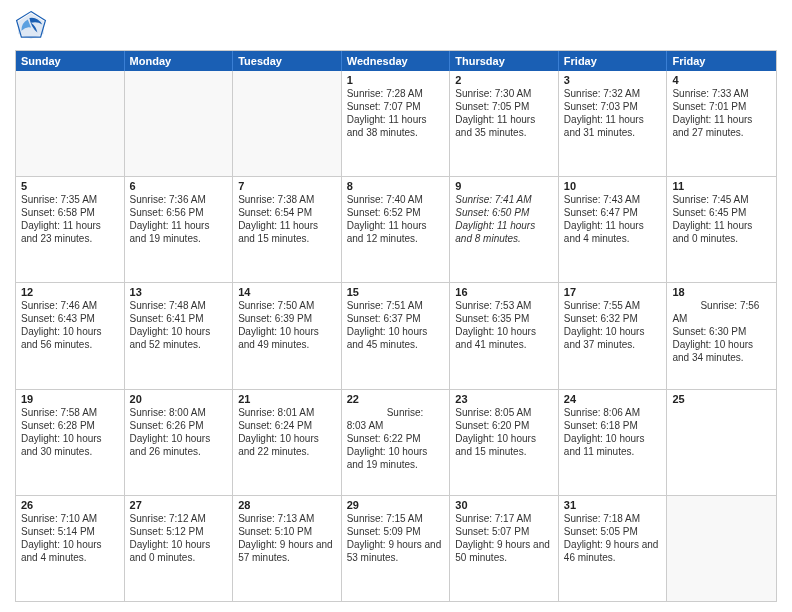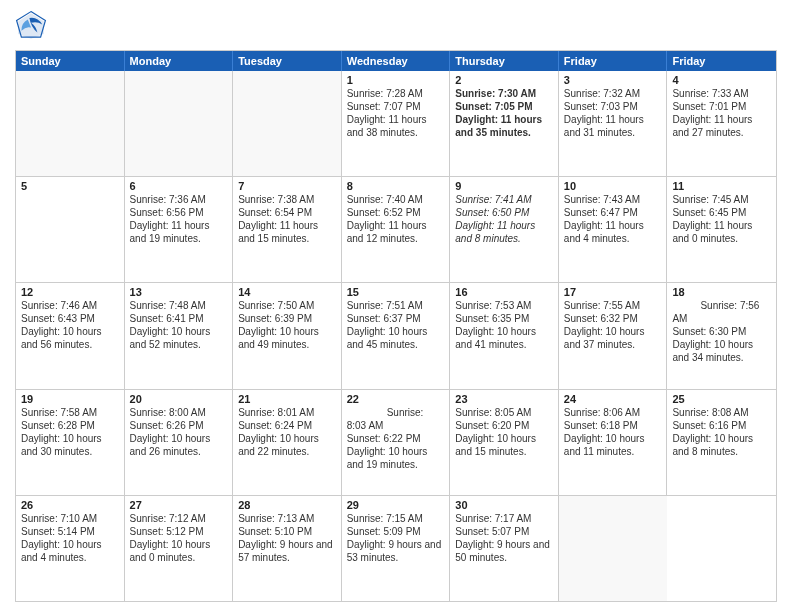--- a/index.html
+++ b/index.html
@@ -149,32 +149,34 @@
         <div class="cal-header-cell">Friday</div>
       </div>
     <div class="cal-body">
     <div class="cal-row">
           <div class="cal-cell empty"></div>
           <div class="cal-cell empty"></div>
           <div class="cal-cell empty"></div>
           <div class="cal-cell"><span class="day-num">1</span><span class="cell-text" style="white-space: pre-line;">Sunrise: 7:28 AM
 Sunset: 7:07 PM
 Daylight: 11 hours and 38 minutes.</span></div>
-          <div class="cal-cell"><span class="day-num">2</span><span class="cell-text" style="white-space: pre-line; font-weight: bold;">Sunrise: 7:30 AM
+          <div class="cal-cell"><span class="day-num">2</span><span class="cell-text" style="white-space: pre-line;">Sunrise: 7:30 AM
 Sunset: 7:05 PM
 Daylight: 11 hours and 35 minutes.</span></div>
           <div class="cal-cell"><span class="day-num">3</span><span class="cell-text" style="white-space: pre-line;">Sunrise: 7:32 AM
 Sunset: 7:03 PM
 Daylight: 11 hours and 31 minutes.</span></div>
           <div class="cal-cell"><span class="day-num">4</span><span class="cell-text" style="white-space: pre-line;">Sunrise: 7:33 AM
 Sunset: 7:01 PM
 Daylight: 11 hours and 27 minutes.</span></div>
         </div>
         <div class="cal-row">
-          <div class="cal-cell"><span class="day-num">5</span></div>
+          <div class="cal-cell"><span class="day-num">5</span><span class="cell-text" style="white-space: pre-line;">Sunrise: 7:35 AM
+Sunset: 6:58 PM
+Daylight: 11 hours and 23 minutes.</span></div>
           <div class="cal-cell"><span class="day-num">6</span><span class="cell-text" style="white-space: pre-line;">Sunrise: 7:36 AM
 Sunset: 6:56 PM
 Daylight: 11 hours and 19 minutes.</span></div>
           <div class="cal-cell"><span class="day-num">7</span><span class="cell-text" style="white-space: pre-line;">Sunrise: 7:38 AM
 Sunset: 6:54 PM
 Daylight: 11 hours and 15 minutes.</span></div>
           <div class="cal-cell"><span class="day-num">8</span><span class="cell-text" style="white-space: pre-line;">Sunrise: 7:40 AM
 Sunset: 6:52 PM
 Daylight: 11 hours and 12 minutes.</span></div>
           <div class="cal-cell"><span class="day-num">9</span><span class="cell-text" style="white-space: pre-line; font-style: italic;">Sunrise: 7:41 AM
@@ -222,37 +224,38 @@
 Daylight: 10 hours and 22 minutes.</span></div>
           <div class="cal-cell"><span class="day-num">22</span><span class="cell-text" style="white-space: pre-line; margin-left: 40px;">Sunrise: 8:03 AM
 Sunset: 6:22 PM
 Daylight: 10 hours and 19 minutes.</span></div>
           <div class="cal-cell"><span class="day-num">23</span><span class="cell-text" style="white-space: pre-line;">Sunrise: 8:05 AM
 Sunset: 6:20 PM
 Daylight: 10 hours and 15 minutes.</span></div>
           <div class="cal-cell"><span class="day-num">24</span><span class="cell-text" style="white-space: pre-line;">Sunrise: 8:06 AM
 Sunset: 6:18 PM
 Daylight: 10 hours and 11 minutes.</span></div>
-          <div class="cal-cell"><span class="day-num">25</span><span class="cell-text" style="white-space: pre-line;">Sunrise: 8:08 AM
-Sunset: 6:16 PM
-Daylight: 10 hours and 8 minutes.</span></div>
+          <div class="cal-cell"><span class="day-num">25</span></div>
         </div>
         <div class="cal-row">
           <div class="cal-cell"><span class="day-num">26</span><span class="cell-text" style="white-space: pre-line;">Sunrise: 7:10 AM
 Sunset: 5:14 PM
 Daylight: 10 hours and 4 minutes.</span></div>
           <div class="cal-cell"><span class="day-num">27</span><span class="cell-text" style="white-space: pre-line;">Sunrise: 7:12 AM
 Sunset: 5:12 PM
 Daylight: 10 hours and 0 minutes.</span></div>
           <div class="cal-cell"><span class="day-num">28</span><span class="cell-text" style="white-space: pre-line;">Sunrise: 7:13 AM
 Sunset: 5:10 PM
 Daylight: 9 hours and 57 minutes.</span></div>
           <div class="cal-cell"><span class="day-num">29</span><span class="cell-text" style="white-space: pre-line;">Sunrise: 7:15 AM
 Sunset: 5:09 PM
 Daylight: 9 hours and 53 minutes.</span></div>
           <div class="cal-cell"><span class="day-num">30</span><span class="cell-text" style="white-space: pre-line;">Sunrise: 7:17 AM
 Sunset: 5:07 PM
 Daylight: 9 hours and 50 minutes.</span></div>
+          <div class="cal-cell"><span class="day-num">31</span><span class="cell-text" style="white-space: pre-line;">Sunrise: 7:18 AM
+Sunset: 5:05 PM
+Daylight: 9 hours and 46 minutes.</span></div>
           <div class="cal-cell empty"></div>
         </div>
       </div>
   </div>
 </div>
 
 </body></html>

